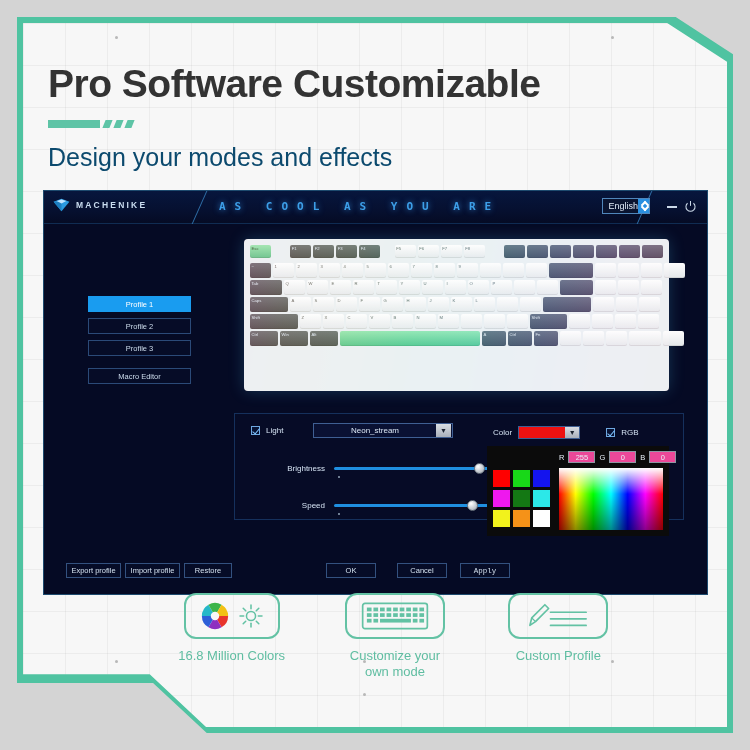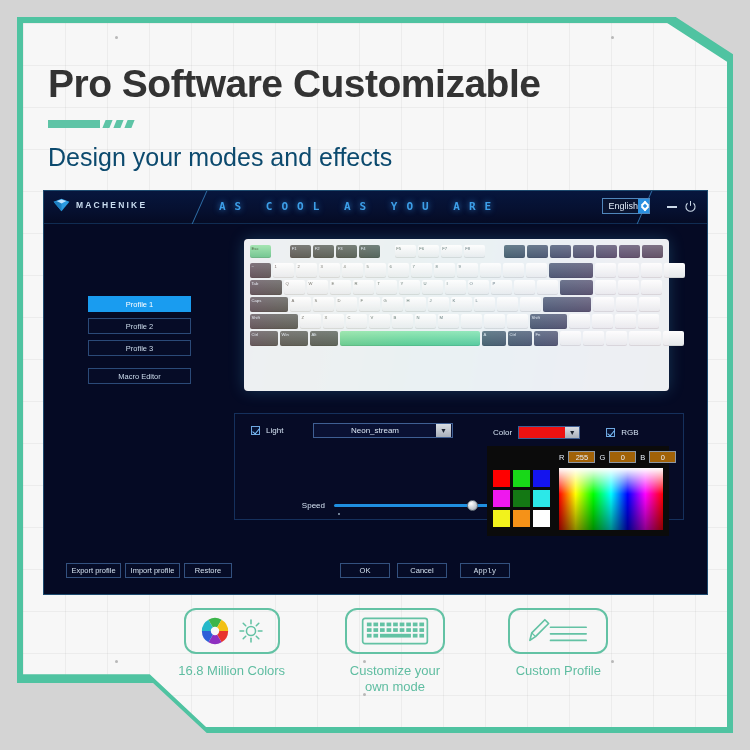--- a/index.html
+++ b/index.html
@@ -228,21 +228,21 @@
     display: grid; grid-template-columns: repeat(3, 17px); grid-template-rows: repeat(3, 17px);
     gap: 3px;
   }
   .swatch { width: 17px; height: 17px; }
   #rgb-fields {
     position: absolute; left: 72px; top: 5px;
     display: flex; align-items: center; gap: 4px;
   }
   #rgb-fields .ch { font-size: 7.5px; color: #e6edf6; }
   #rgb-fields .box {
-    width: 27px; height: 12px; border: 1px solid #8d97a3; background: #a16207;
+    width: 27px; height: 12px; border: 1px solid #8d97a3; background: #ec4899;
     color: #e8eef7; font-size: 7.5px; display: flex; align-items: center; justify-content: center;
   }
   #gradient {
     position: absolute; left: 72px; top: 22px;
     width: 104px; height: 62px;
     background:
       linear-gradient(to bottom, rgba(255,255,255,1) 0%, rgba(255,255,255,0) 42%, rgba(0,0,0,0.45) 100%),
       linear-gradient(to right,
         #ff0000 0%, #ffff00 16%, #00ff00 33%, #00ffff 50%,
         #0000ff 66%, #ff00ff 83%, #ff0000 100%);
@@ -251,21 +251,21 @@
   
   .act-btn {
     position: absolute; height: 15px;
     border: 1px solid #33517f; background: #060c27;
     color: #d3e0ee; font-size: 7.5px;
     display: flex; align-items: center; justify-content: center;
   }
 
   
   #features {
-    position: absolute; left: 160px; top: 608px;
+    position: absolute; left: 160px; top: 593px;
     width: 470px; display: flex; justify-content: flex-start; align-items: flex-start; gap: 20px;
   }
   .feature { display: flex; flex-direction: column; align-items: center; width: 150px; }
   .feat-icon {
     border: 2px solid #63c2a4; border-radius: 12px;
     height: 46px; display: flex; align-items: center; justify-content: center;
     gap: 8px; padding: 0 14px; background: transparent;
   }
   .feat-label {
     margin-top: 9px; font-size: 13px; color: #5fbda1; text-align: center; line-height: 1.25;
@@ -463,20 +463,29 @@
       <div id="light-row">
         <span class="chk on"></span>
         <span class="panel-label">Light</span>
       </div>
 
       <div id="effect-select">
         <span class="val">Neon_stream</span>
         <span class="arrow">▼</span>
       </div>
 
+      <div class="slider-row" style="top:50px">
+        <span class="s-label">Brightness</span>
+        <span class="slider-track">
+          <span class="tick-l" style="left:4px"></span>
+          <span class="tick-r" style="right:4px"></span>
+          <span class="slider-thumb" style="left:140px"></span>
+        </span>
+        <span class="s-val">3</span>
+      </div>
 
       <div class="slider-row" style="top:87px">
         <span class="s-label">Speed</span>
         <span class="slider-track">
           <span class="tick-l" style="left:4px"></span>
           <span class="tick-r" style="right:4px"></span>
           <span class="slider-thumb" style="left:133px"></span>
         </span>
         <span class="s-val">3</span>
       </div>
@@ -515,21 +524,21 @@
         </div>
 
         <div id="gradient"></div>
       </div>
     </div>
 
     <div class="act-btn" style="left:22px; top:372px; width:55px;">Export profile</div>
     <div class="act-btn" style="left:81px; top:372px; width:55px;">Import profile</div>
     <div class="act-btn" style="left:140px; top:372px; width:48px;">Restore</div>
 
-    <div class="act-btn" style="left:296px; top:372px; width:50px;">OK</div>
+    <div class="act-btn" style="left:282px; top:372px; width:50px;">OK</div>
     <div class="act-btn" style="left:353px; top:372px; width:50px;">Cancel</div>
     <div class="act-btn" style="left:416px; top:372px; width:50px;font-family:Liberation Mono, monospace;">Apply</div>
   </div>
 
   <div id="features">
 
     <div class="feature">
       <div class="feat-icon">
         <svg width="30" height="30" viewBox="0 0 32 32">
           <g transform="translate(16,16)">

